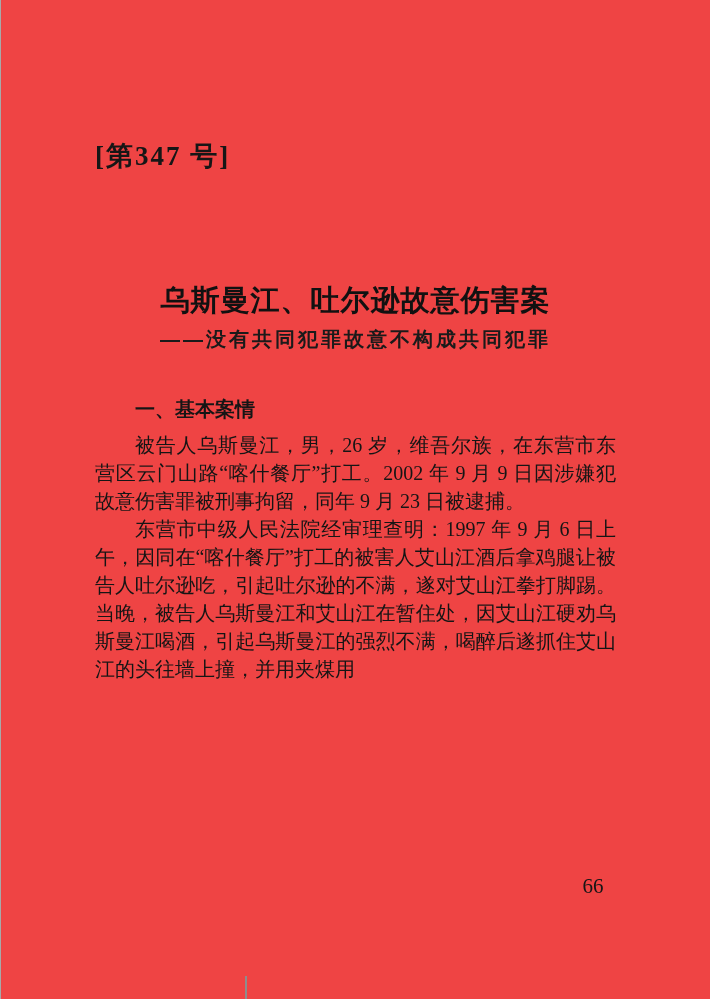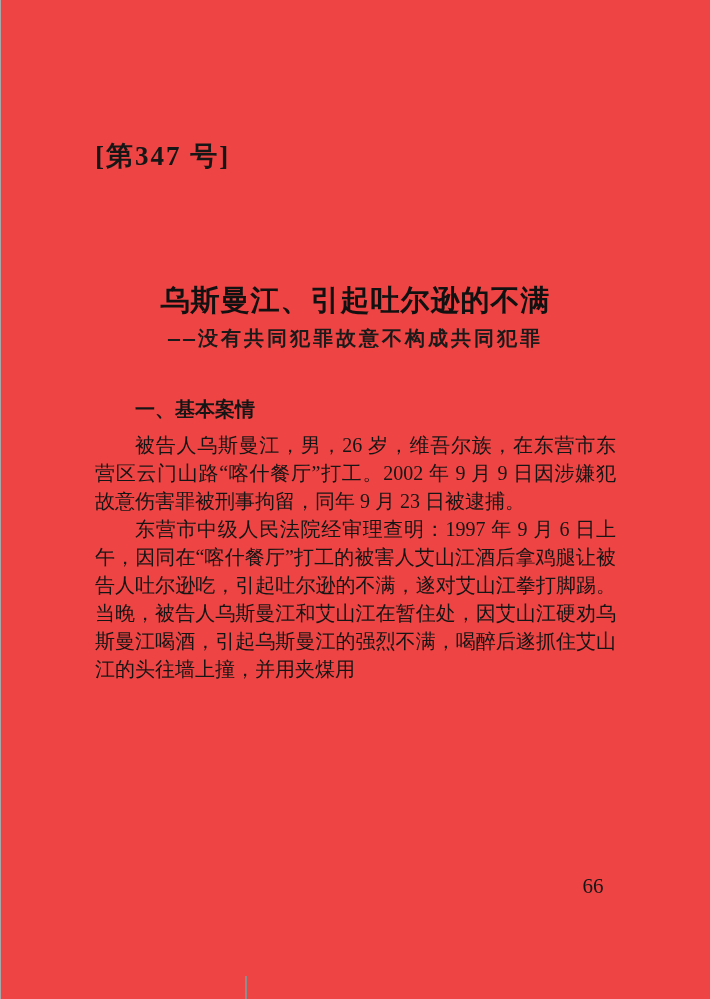--- a/index.html
+++ b/index.html
@@ -43,21 +43,21 @@
     color: #111111;
     font-family: "Liberation Sans", "DejaVu Sans", sans-serif;
     line-height: 36px;
   }
   .subtitle {
     margin-top: 9px;
     font-size: 20px;
     font-weight: bold;
     letter-spacing: 3px;
     color: #1a1a1a;
-    font-family: Liberation Mono, monospace;
+    font-family: Liberation Sans, sans-serif;
     line-height: 25px;
   }
   .body-block {
     position: absolute;
     left: 95px; top: 395px;
     width: 521px;
     font-size: 20px;
     line-height: 28px;
     text-align: justify;
     text-justify: inter-ideograph;
@@ -93,21 +93,21 @@
 </head>
 <body>
 
 <div class="page">
 
   <div class="edge-line"></div>
 
   <div class="case-number">[第347 号]</div>
 
   <div class="title-block">
-    <div class="title">乌斯曼江、引起吐尔逊的不满</div>
+    <div class="title">乌斯曼江、吐尔逊故意伤害案</div>
     <div class="subtitle">——没有共同犯罪故意不构成共同犯罪</div>
   </div>
 
   <div class="body-block">
     <div class="section-heading">一、基本案情</div>
     <p>被告人乌斯曼江，男，26 岁，维吾尔族，在东营市东营区云门山路“喀什餐厅”打工。2002 年 9 月 9 日因涉嫌犯故意伤害罪被刑事拘留，同年 9 月 23 日被逮捕。</p>
     <p>东营市中级人民法院经审理查明：1997 年 9 月 6 日上午，因同在“喀什餐厅”打工的被害人艾山江酒后拿鸡腿让被告人吐尔逊吃，引起吐尔逊的不满，遂对艾山江拳打脚踢。当晚，被告人乌斯曼江和艾山江在暂住处，因艾山江硬劝乌斯曼江喝酒，引起乌斯曼江的强烈不满，喝醉后遂抓住艾山江的头往墙上撞，并用夹煤用</p>
   </div>
 
   <div class="page-number">66</div>

